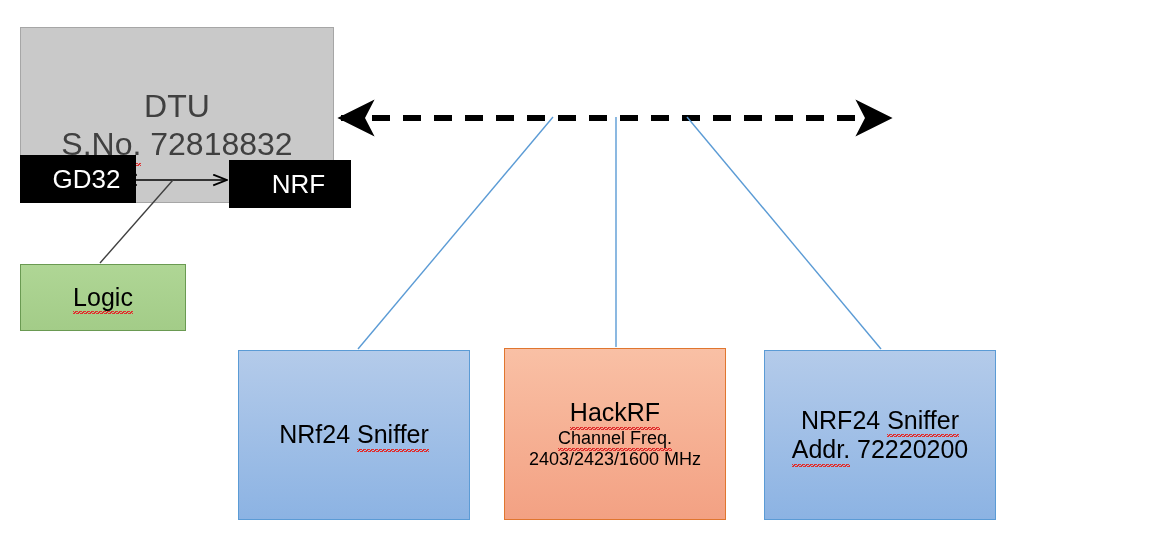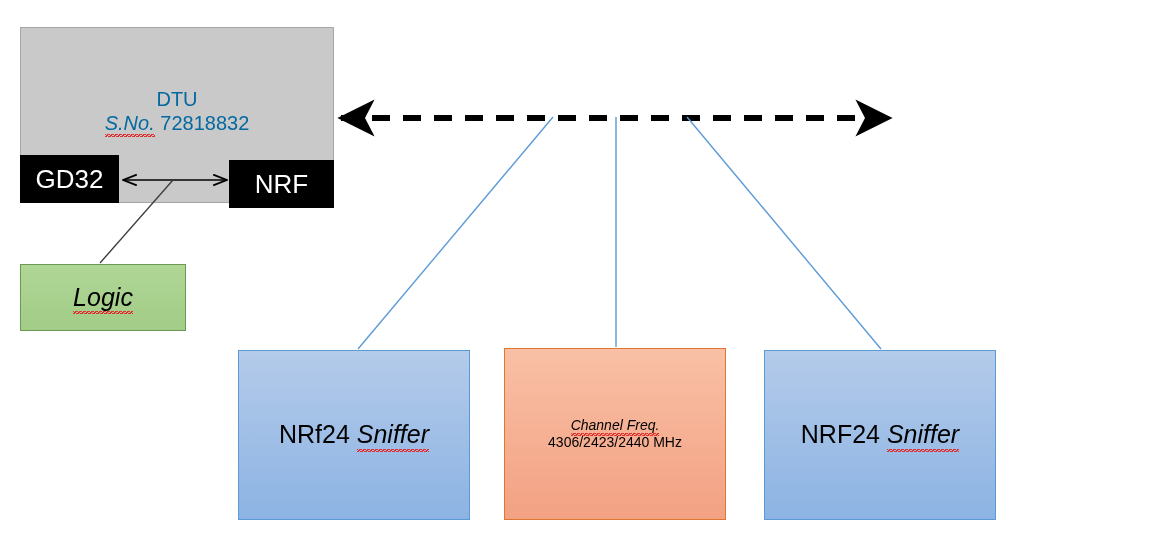--- a/index.html
+++ b/index.html
@@ -30,22 +30,22 @@
   
   #dtu-box {
     left: 20px; top: 27px; width: 314px; height: 176px;
     background: #c9c9c9;
     border: 1px solid #a6a6a6;
   }
   #dtu-label-stack {
     position: absolute;
     left: 0; right: 0;
     top: 60px;
-    font-size: 20px;
-    color: #0369a1;
+    font-size: 32px;
+    color: #404040;
   }
   
   #inverter-box {
     left: 895px; top: 30px; width: 224px; height: 167px;
     background: #c9c9c9;
     border: 1px solid #a6a6a6;
   }
   #inverter-label-stack {
     position: absolute;
     left: 0; right: 0;
@@ -55,20 +55,21 @@
   }
   
   .black-block {
     position: absolute;
     background: #000000;
     color: #ffffff;
     font-size: 26px;
     display: flex;
     align-items: center;
     justify-content: center;
+    padding-left: 17px;
   }
   #gd32-box { left: 20px; top: 155px; width: 99px; height: 48px; }
   #nrf-box  { left: 229px; top: 160px; width: 105px; height: 48px; }
   
   #logic-box {
     left: 20px; top: 264px; width: 166px; height: 67px;
     background: linear-gradient(180deg, #afd695 0%, #a3cc88 100%);
     border: 1px solid #6a9a52;
     font-size: 25px;
     color: #000000;
@@ -88,26 +89,25 @@
     color: #000000;
   }
   #sniffer-right-box {
     left: 764px; top: 350px; width: 232px; height: 170px;
     background: linear-gradient(180deg, #b4cbea 0%, #8cb3e3 100%);
     border: 1px solid #5b9bd5;
     font-size: 25px;
     color: #000000;
   }
   #hackrf-title { font-size: 25px; }
-  .hackrf-sub { font-size: 14px; text-align: center; }
+  .hackrf-sub { font-size: 18px; text-align: center; }
   
   .squiggle {
     position: relative;
     display: inline-block;
-    font-style: italic;
   }
   .squiggle::after {
     content: "";
     position: absolute;
     left: 0; right: 0;
     bottom: -2px;
     height: 3px;
     background-image:
       repeating-linear-gradient(135deg,
         #e03030 0px, #e03030 1px,
@@ -145,26 +145,28 @@
 
   <div class="box" id="logic-box">
     <span class="squiggle">Logic</span>
   </div>
 
   <div class="box" id="sniffer-left-box">
     <span class="line-row">NRf24&nbsp;<span class="squiggle">Sniffer</span></span>
   </div>
 
   <div class="box" id="hackrf-box">
+    <span id="hackrf-title" class="squiggle line-row">HackRF</span>
     <span class="hackrf-sub line-row squiggle">Channel Freq.</span>
-    <span class="hackrf-sub line-row">4306/2423/2440 MHz</span>
+    <span class="hackrf-sub line-row">2403/2423/1600 MHz</span>
   </div>
 
   <div class="box" id="sniffer-right-box">
     <span class="line-row">NRF24&nbsp;<span class="squiggle">Sniffer</span></span>
+    <span class="line-row"><span class="squiggle">Addr.</span> <span>72220200</span></span>
   </div>
 
   <svg class="overlay" viewBox="0 0 1157 543">
     <defs>
       <marker id="arrow-end-thick" markerWidth="7" markerHeight="7" refX="5.6" refY="3.5" orient="auto" markerUnits="strokeWidth">
         <path d="M0,0.4 L6.2,3.5 L0,6.6 L1.6,3.5 Z" fill="#000000"></path>
       </marker>
       <marker id="arrow-start-thick" markerWidth="7" markerHeight="7" refX="5.6" refY="3.5" orient="auto-start-reverse" markerUnits="strokeWidth">
         <path d="M0,0.4 L6.2,3.5 L0,6.6 L1.6,3.5 Z" fill="#000000"></path>
       </marker>

